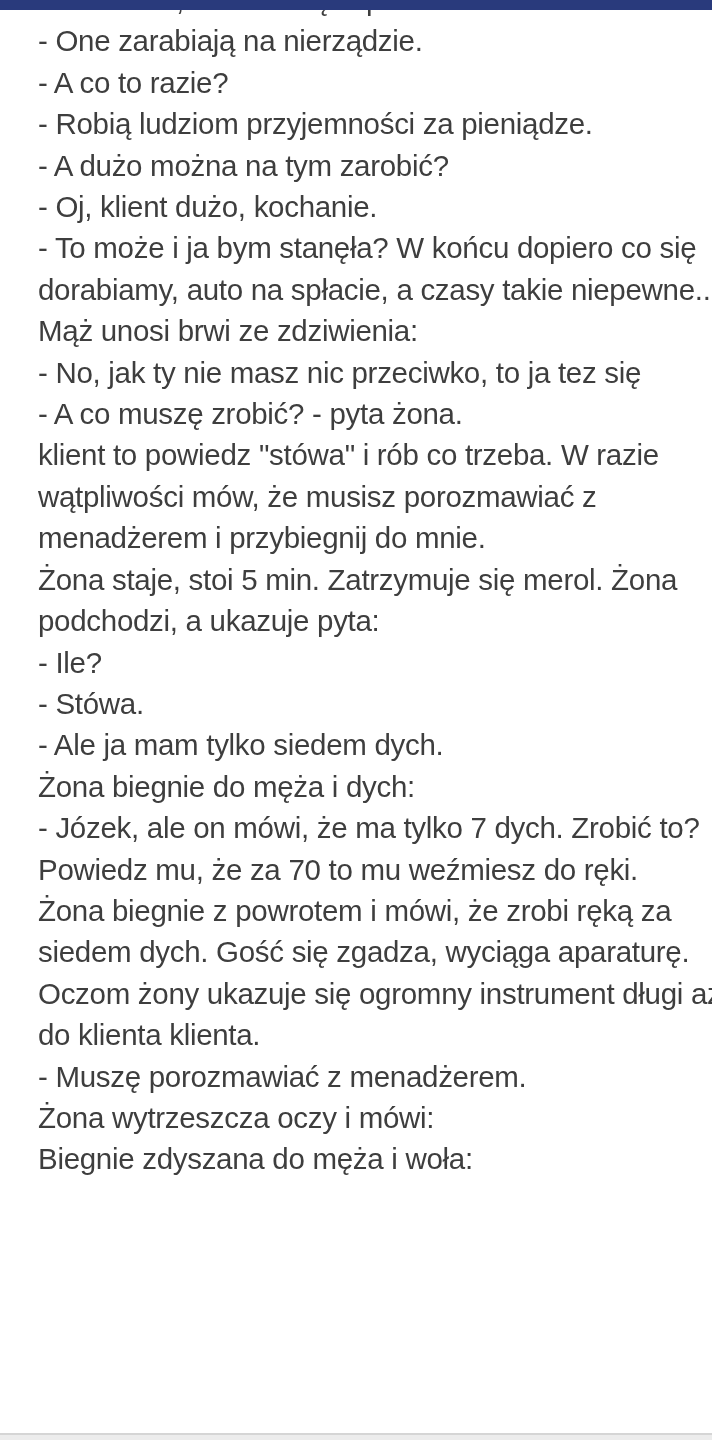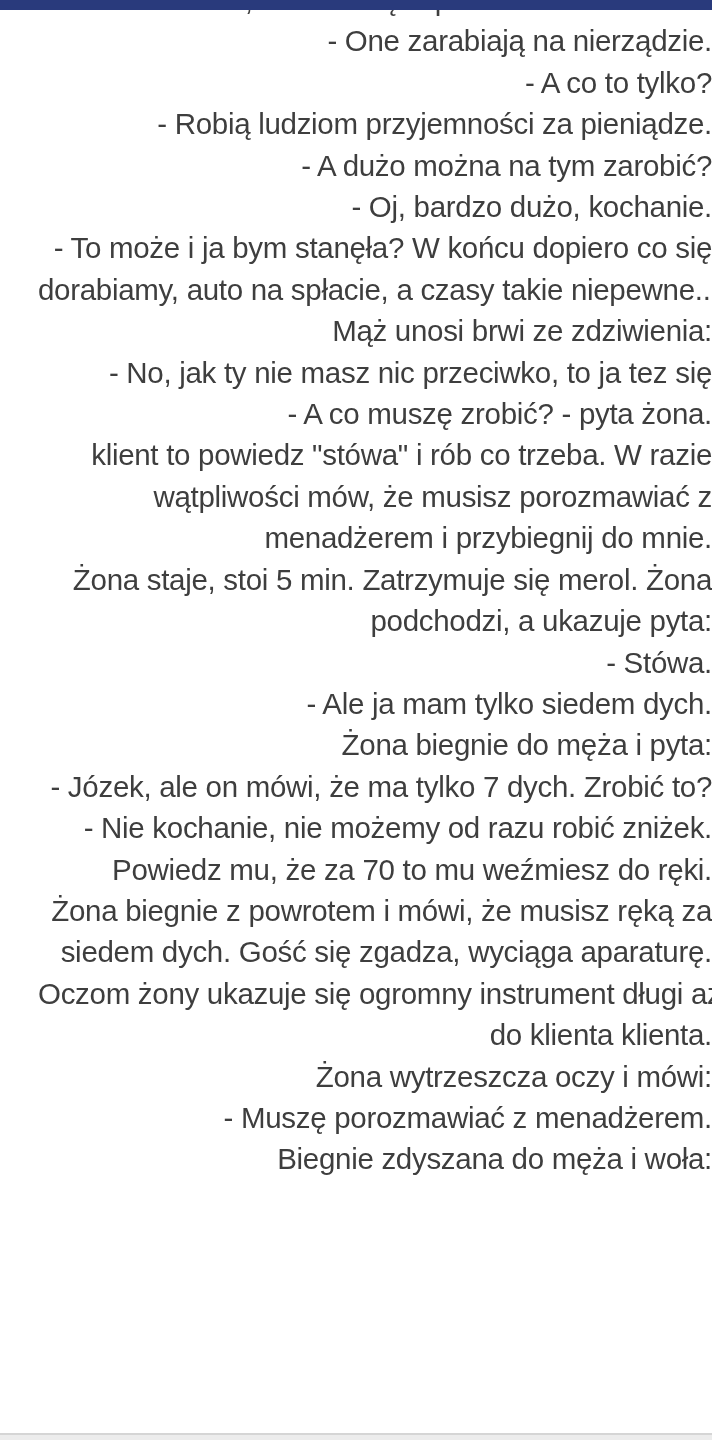--- a/index.html
+++ b/index.html
@@ -31,21 +31,20 @@
     left: 38px;
     right: 0;
     z-index: 1;
     font-size: 29.5px;
     line-height: 41.4px;
     color: #3e3e3e;
     letter-spacing: -0.3px;
   }
   .text-block .line {
     white-space: nowrap;
-    text-align: right;
   }
   
   .footer-bar {
     position: absolute;
     bottom: 0;
     left: 0;
     width: 712px;
     height: 5px;
     background: #ececec;
     border-top: 2px solid #d5d5d5;
@@ -54,42 +53,42 @@
 </style>
 </head>
 <body>
 
 <div class="header-bar"></div>
 
 <div class="text-block">
 
 <div class="line">- Kochanie, co tu robią te panie i to tak ubrane?</div>
     <div class="line">- One zarabiają na nierządzie.</div>
-    <div class="line">- A co to tylko?</div>
+    <div class="line">- A co to razie?</div>
     <div class="line">- Robią ludziom przyjemności za pieniądze.</div>
     <div class="line">- A dużo można na tym zarobić?</div>
-    <div class="line">- Oj, bardzo dużo, kochanie.</div>
+    <div class="line">- Oj, klient dużo, kochanie.</div>
     <div class="line">- To może i ja bym stanęła? W końcu dopiero co się</div>
     <div class="line">dorabiamy, auto na spłacie, a czasy takie niepewne...</div>
     <div class="line">Mąż unosi brwi ze zdziwienia:</div>
     <div class="line">- No, jak ty nie masz nic przeciwko, to ja tez się</div>
     <div class="line">- A co muszę zrobić? - pyta żona.</div>
     <div class="line">klient to powiedz "stówa" i rób co trzeba. W razie</div>
     <div class="line">wątpliwości mów, że musisz porozmawiać z</div>
     <div class="line">menadżerem i przybiegnij do mnie.</div>
     <div class="line">Żona staje, stoi 5 min. Zatrzymuje się merol. Żona</div>
     <div class="line">podchodzi, a ukazuje pyta:</div>
+    <div class="line">- Ile?</div>
     <div class="line">- Stówa.</div>
     <div class="line">- Ale ja mam tylko siedem dych.</div>
-    <div class="line">Żona biegnie do męża i pyta:</div>
+    <div class="line">Żona biegnie do męża i dych:</div>
     <div class="line">- Józek, ale on mówi, że ma tylko 7 dych. Zrobić to?</div>
-    <div class="line">- Nie kochanie, nie możemy od razu robić zniżek.</div>
     <div class="line">Powiedz mu, że za 70 to mu weźmiesz do ręki.</div>
-    <div class="line">Żona biegnie z powrotem i mówi, że musisz ręką za</div>
+    <div class="line">Żona biegnie z powrotem i mówi, że zrobi ręką za</div>
     <div class="line">siedem dych. Gość się zgadza, wyciąga aparaturę.</div>
     <div class="line">Oczom żony ukazuje się ogromny instrument długi aż</div>
     <div class="line">do klienta klienta.</div>
+    <div class="line">- Muszę porozmawiać z menadżerem.</div>
     <div class="line">Żona wytrzeszcza oczy i mówi:</div>
-    <div class="line">- Muszę porozmawiać z menadżerem.</div>
     <div class="line">Biegnie zdyszana do męża i woła:</div>
   </div>
 
 <div class="footer-bar"></div>
 
 </body></html>

